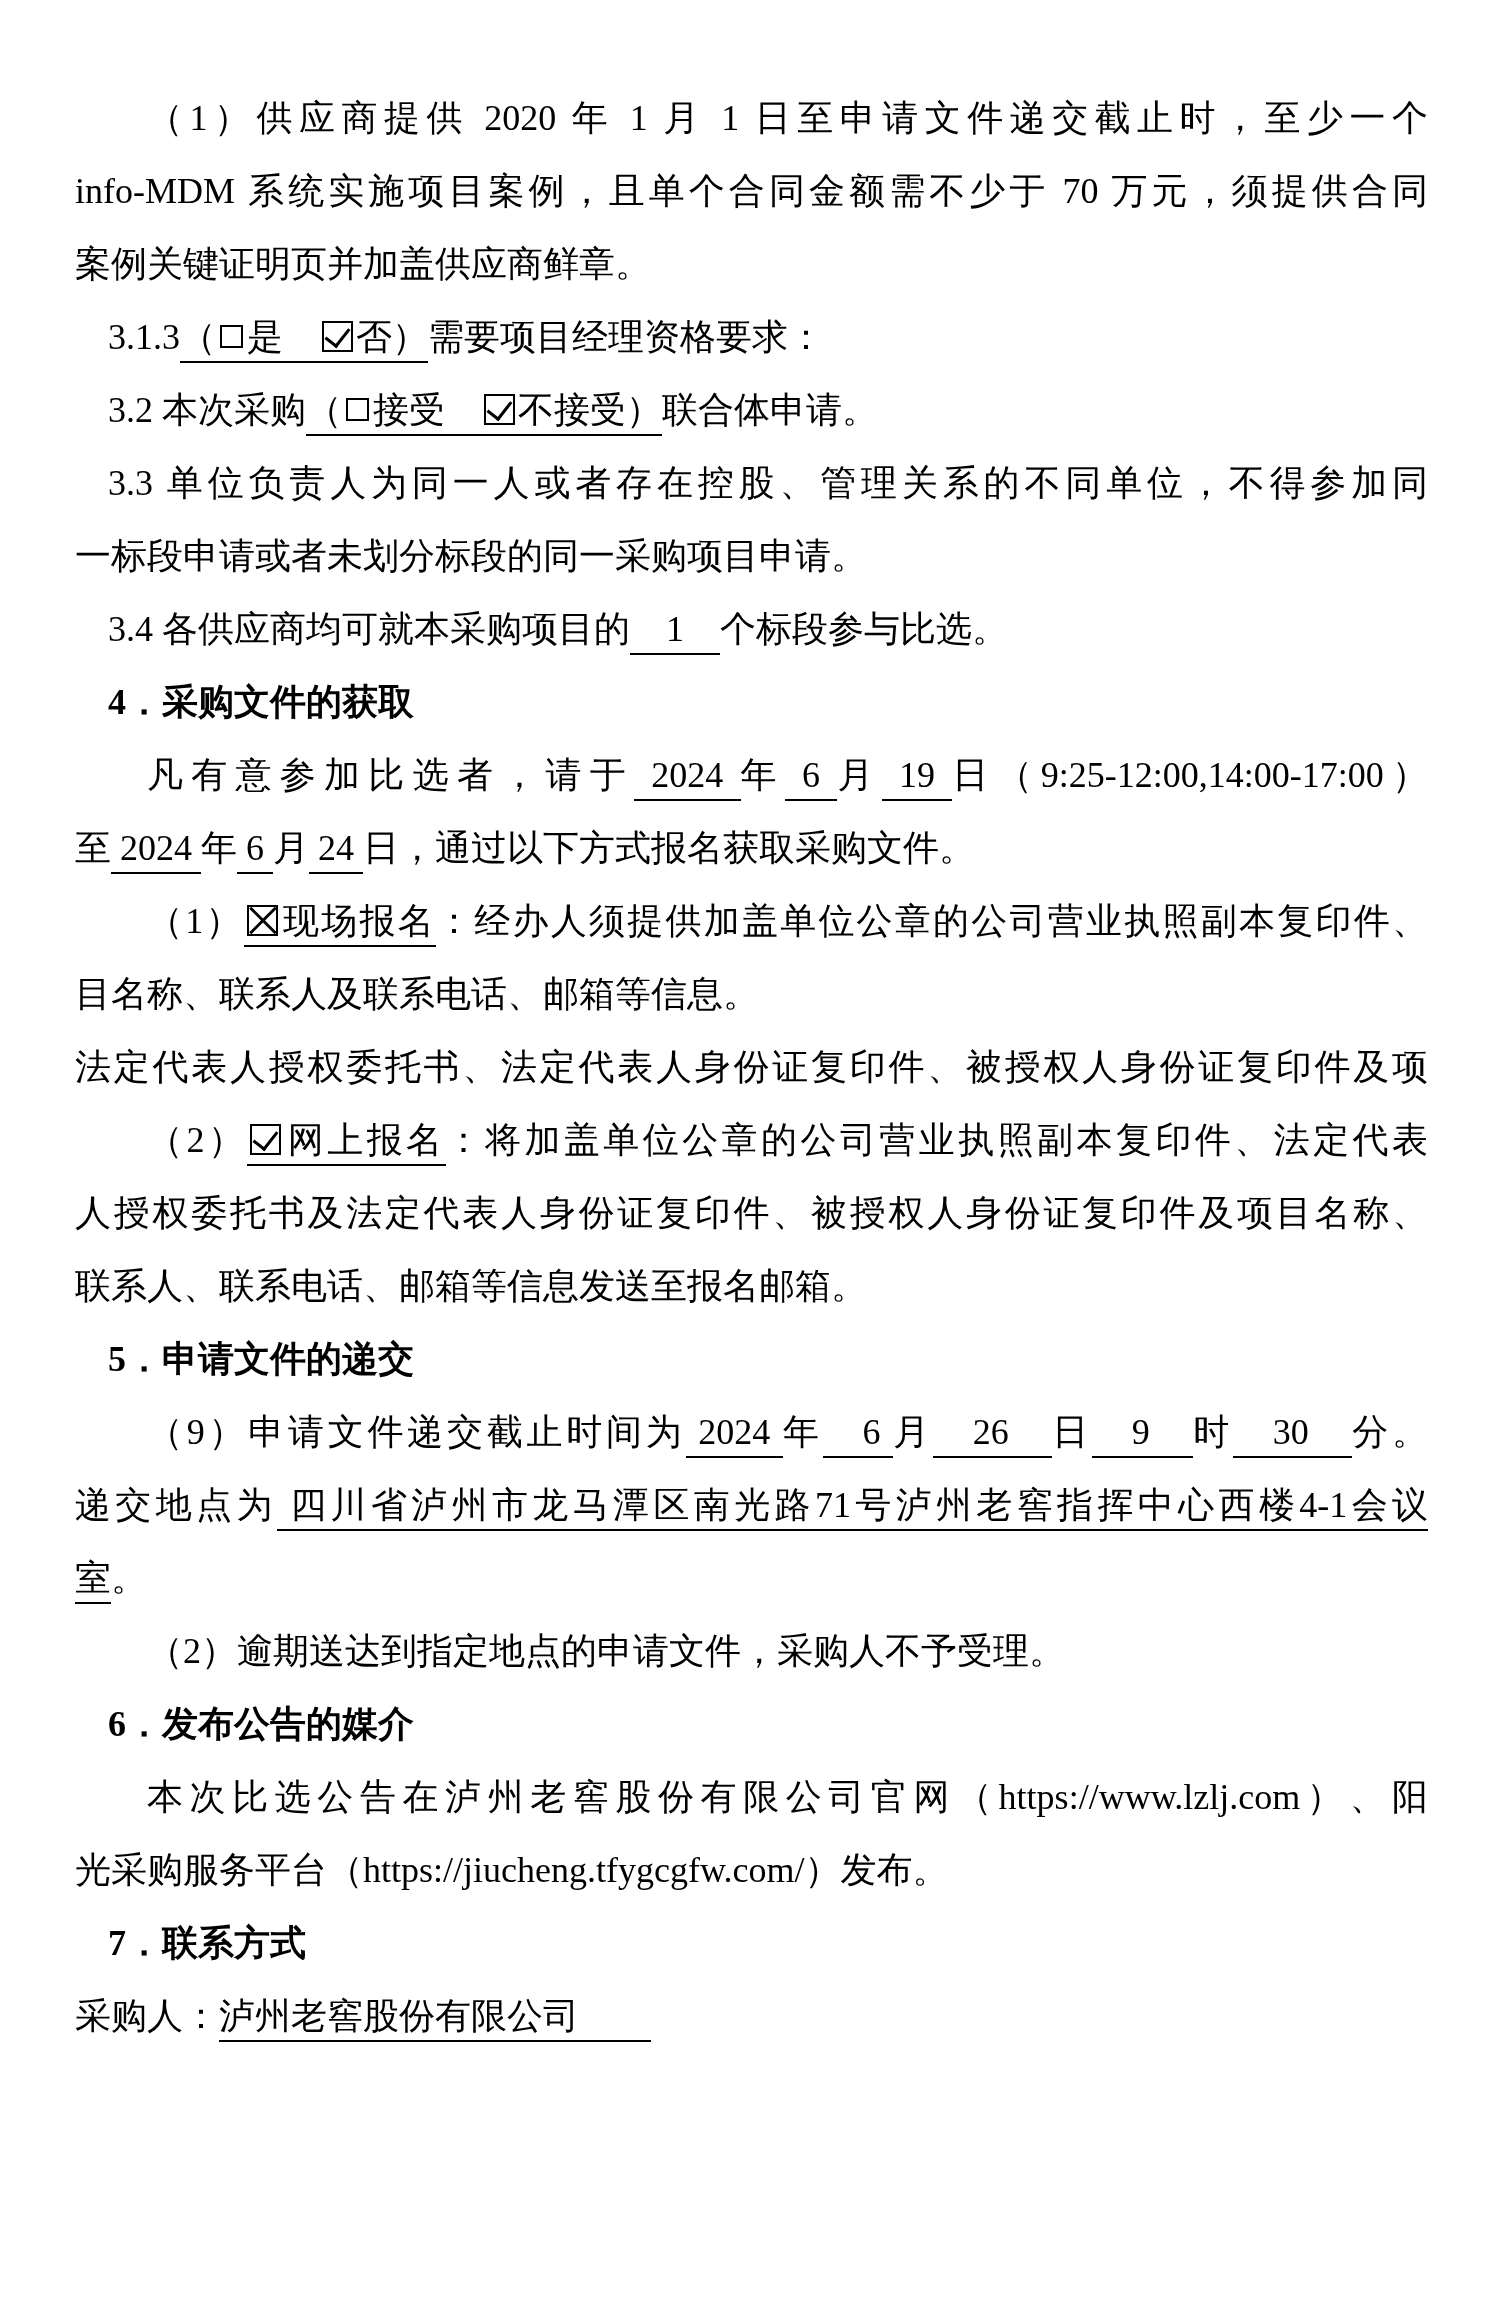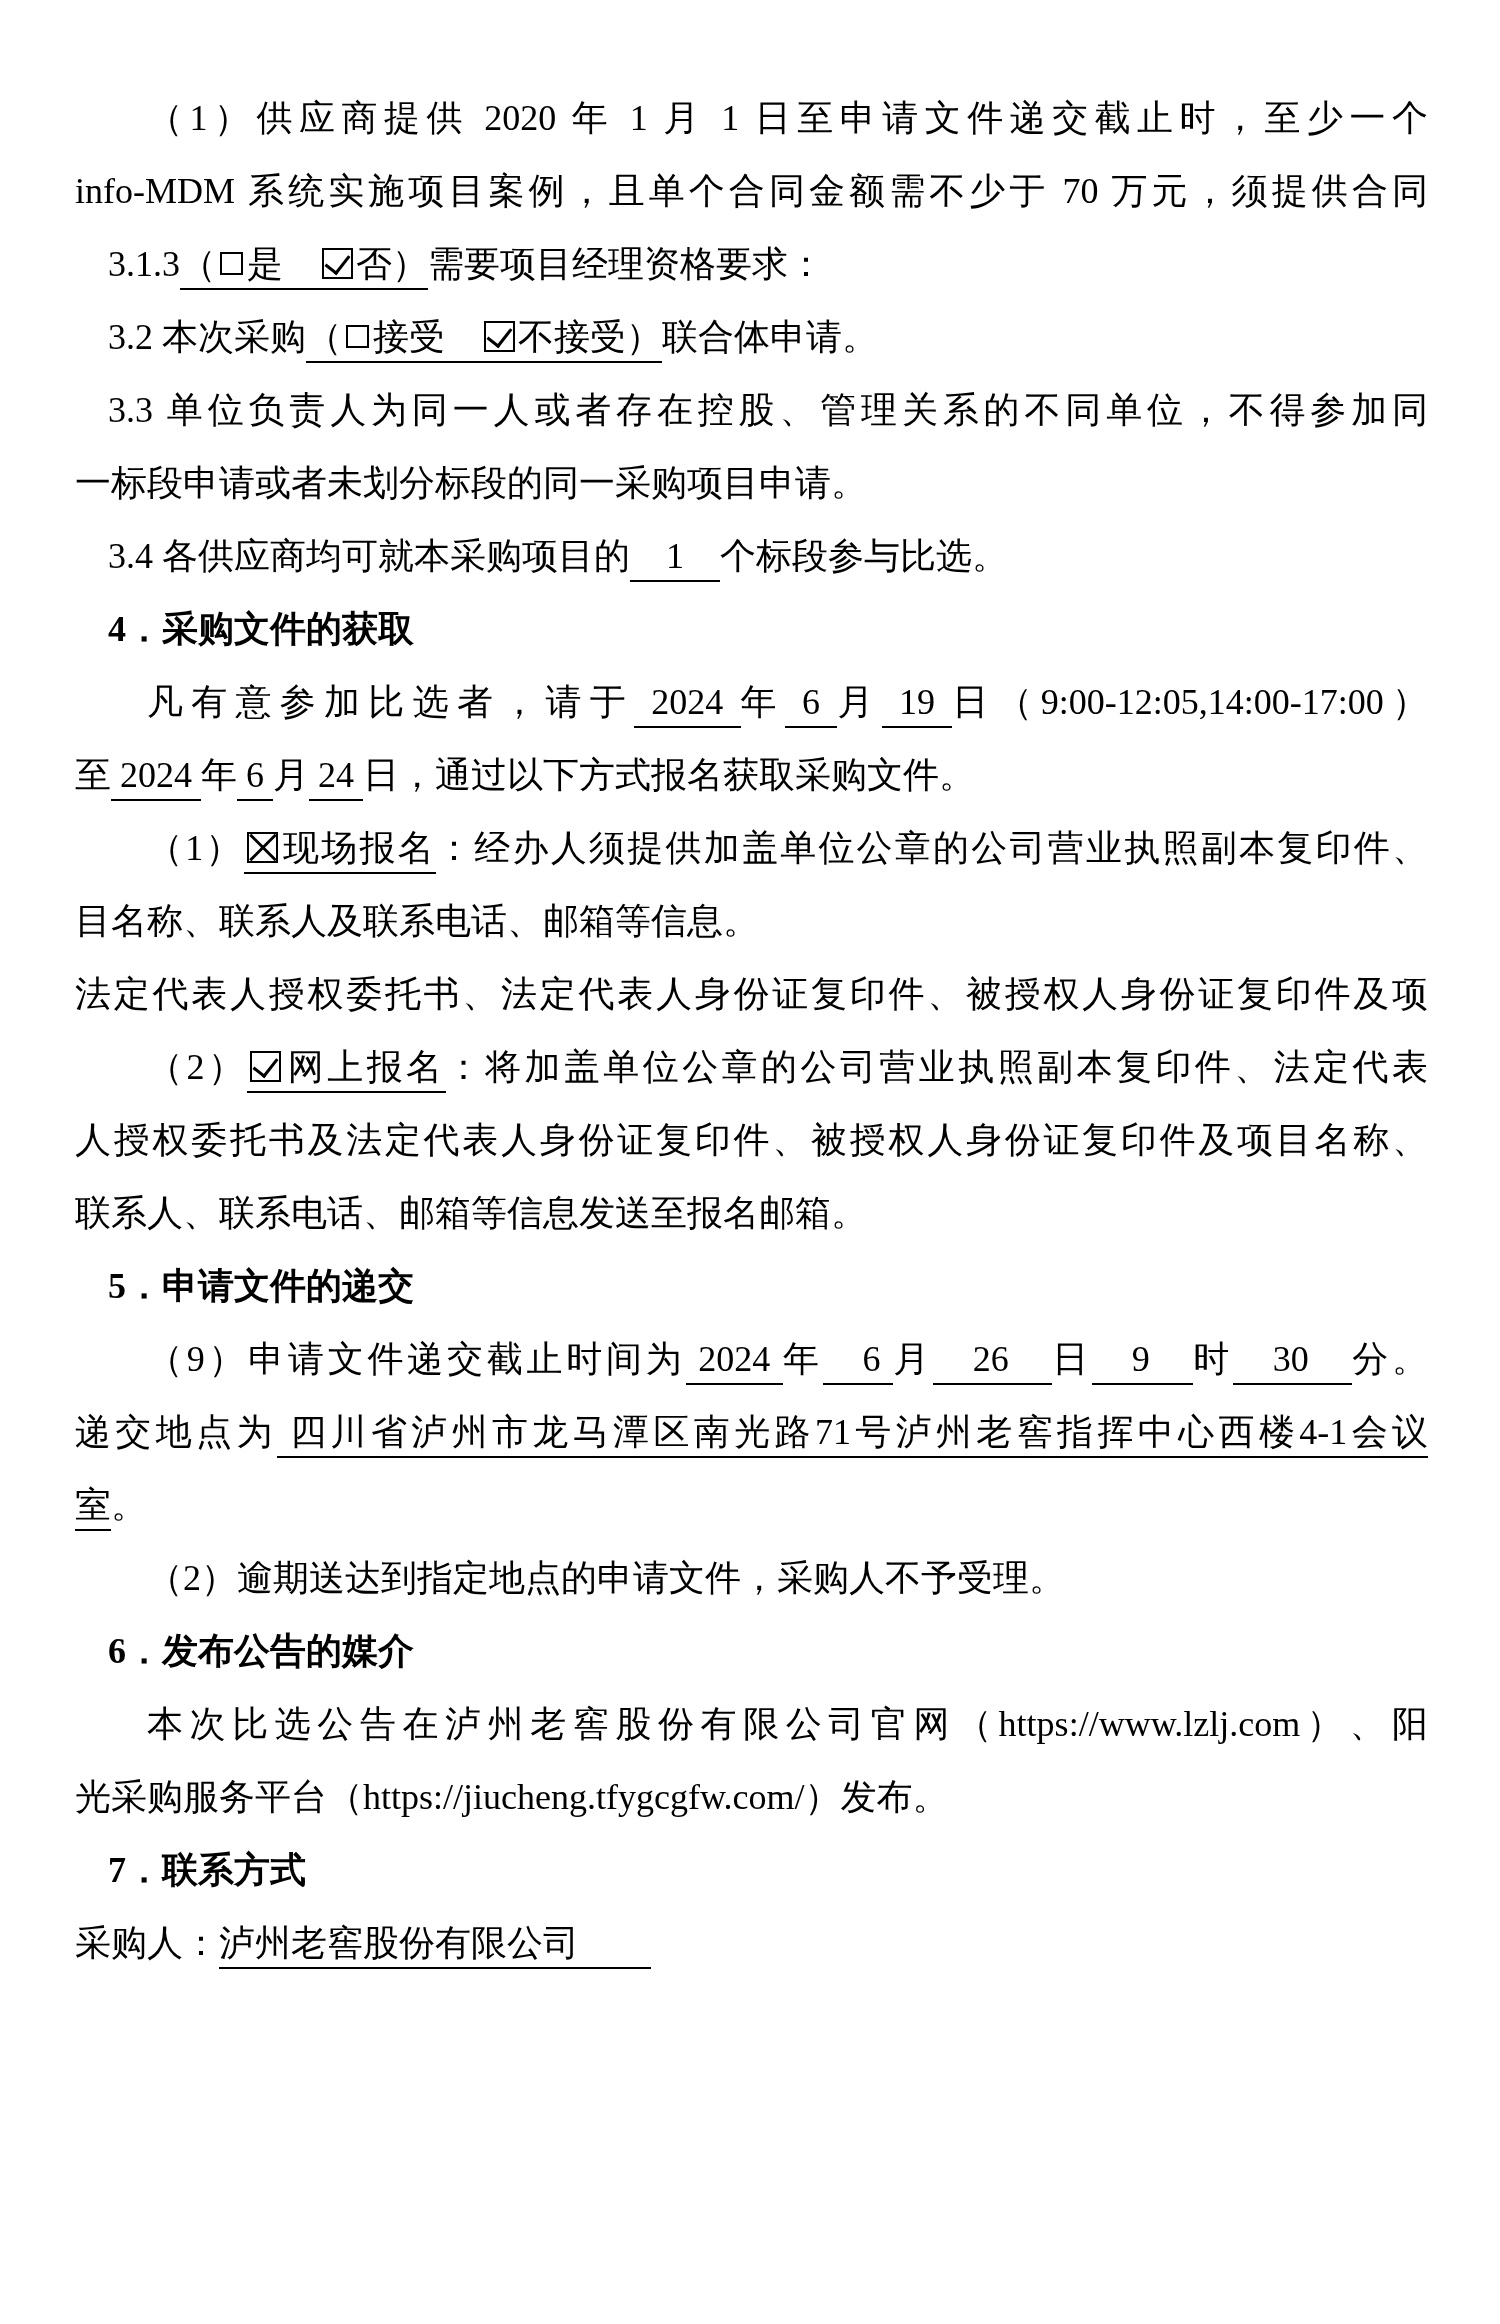--- a/index.html
+++ b/index.html
@@ -46,27 +46,28 @@
   .cbx.xmark::before{transform:rotate(45deg);}
   .cbx.xmark::after{transform:rotate(-45deg);}
 </style>
 </head>
 <body>
 
 <div class="page">
   <div>
       <div class="line ind2 j"><span>（1）供应商提供 2020 年 1 月 1 日至申请文件递交截止时，至少一个</span></div>
       <div class="line j"><span>info-MDM 系统实施项目案例，且单个合同金额需不少于 70 万元，须提供合同</span></div>
+      <div class="line"><span>案例关键证明页并加盖供应商鲜章。</span></div>
       <div class="line ind1"><span>3.1.3</span><span class="u"><span>（</span><span class="cbx small"></span><span>是　</span><span class="cbx checked"></span><span>否）</span></span><span>需要项目经理资格要求：</span></div>
       <div class="line ind1"><span>3.2 本次采购</span><span class="u"><span>（</span><span class="cbx small"></span><span>接受　</span><span class="cbx checked"></span><span>不接受）</span></span><span>联合体申请。</span></div>
       <div class="line ind1 j"><span>3.3 单位负责人为同一人或者存在控股、管理关系的不同单位，不得参加同</span></div>
       <div class="line"><span>一标段申请或者未划分标段的同一采购项目申请。</span></div>
       <div class="line ind1"><span>3.4 各供应商均可就本采购项目的</span><span class="u"><span>　1　</span></span><span>个标段参与比选。</span></div>
       <div class="line ind1 bold"><span>4．采购文件的获取</span></div>
-      <div class="line ind2 j"><span>凡有意参加比选者，请于</span><span class="u"><span> 2024 </span></span><span>年</span><span class="u"><span> 6 </span></span><span>月</span><span class="u"><span> 19 </span></span><span>日（9:00-12:05,14:00-17:00）</span></div>
+      <div class="line ind2 j"><span>凡有意参加比选者，请于</span><span class="u"><span> 2024 </span></span><span>年</span><span class="u"><span> 6 </span></span><span>月</span><span class="u"><span> 19 </span></span><span>日（9:25-12:00,14:00-17:00）</span></div>
       <div class="line"><span>至</span><span class="u"><span> 2024 </span></span><span>年</span><span class="u"><span> 6 </span></span><span>月</span><span class="u"><span> 24 </span></span><span>日，通过以下方式报名获取采购文件。</span></div>
       <div class="line ind2 j"><span>（1）</span><span class="u"><span class="cbx xmark"></span><span>现场报名</span></span><span>：经办人须提供加盖单位公章的公司营业执照副本复印件、</span></div>
       <div class="line"><span>目名称、联系人及联系电话、邮箱等信息。</span></div>
       <div class="line j"><span>法定代表人授权委托书、法定代表人身份证复印件、被授权人身份证复印件及项</span></div>
       <div class="line ind2 j"><span>（2）</span><span class="u"><span class="cbx checked"></span><span>网上报名</span></span><span>：将加盖单位公章的公司营业执照副本复印件、法定代表</span></div>
       <div class="line j"><span>人授权委托书及法定代表人身份证复印件、被授权人身份证复印件及项目名称、</span></div>
       <div class="line"><span>联系人、联系电话、邮箱等信息发送至报名邮箱。</span></div>
       <div class="line ind1 bold"><span>5．申请文件的递交</span></div>
       <div class="line ind2 j"><span>（9）申请文件递交截止时间为</span><span class="u"><span> 2024 </span></span><span>年</span><span class="u"><span>　6 </span></span><span>月</span><span class="u"><span>　26　</span></span><span>日</span><span class="u"><span>　9　</span></span><span>时</span><span class="u"><span>　30　</span></span><span>分。</span></div>
       <div class="line j"><span>递交地点为</span><span class="u"><span> 四川省泸州市龙马潭区南光路71号泸州老窖指挥中心西楼4-1会议</span></span></div>

